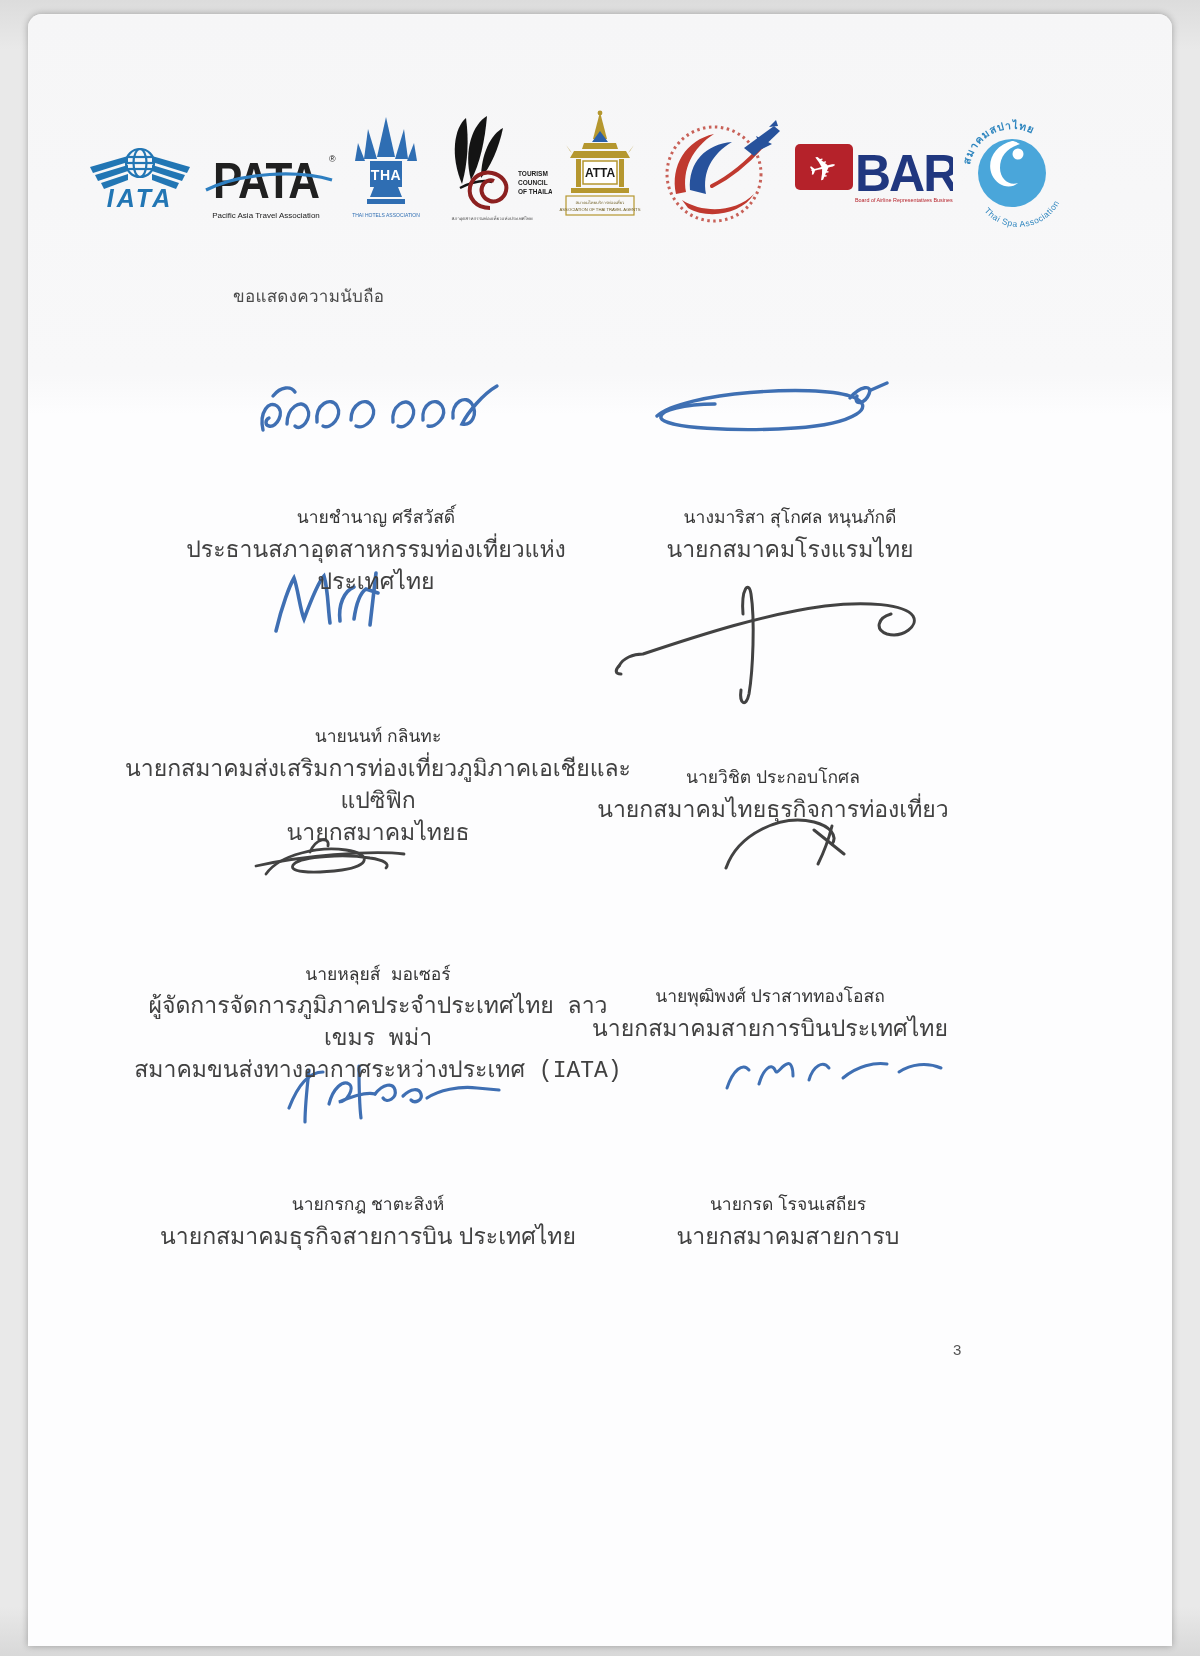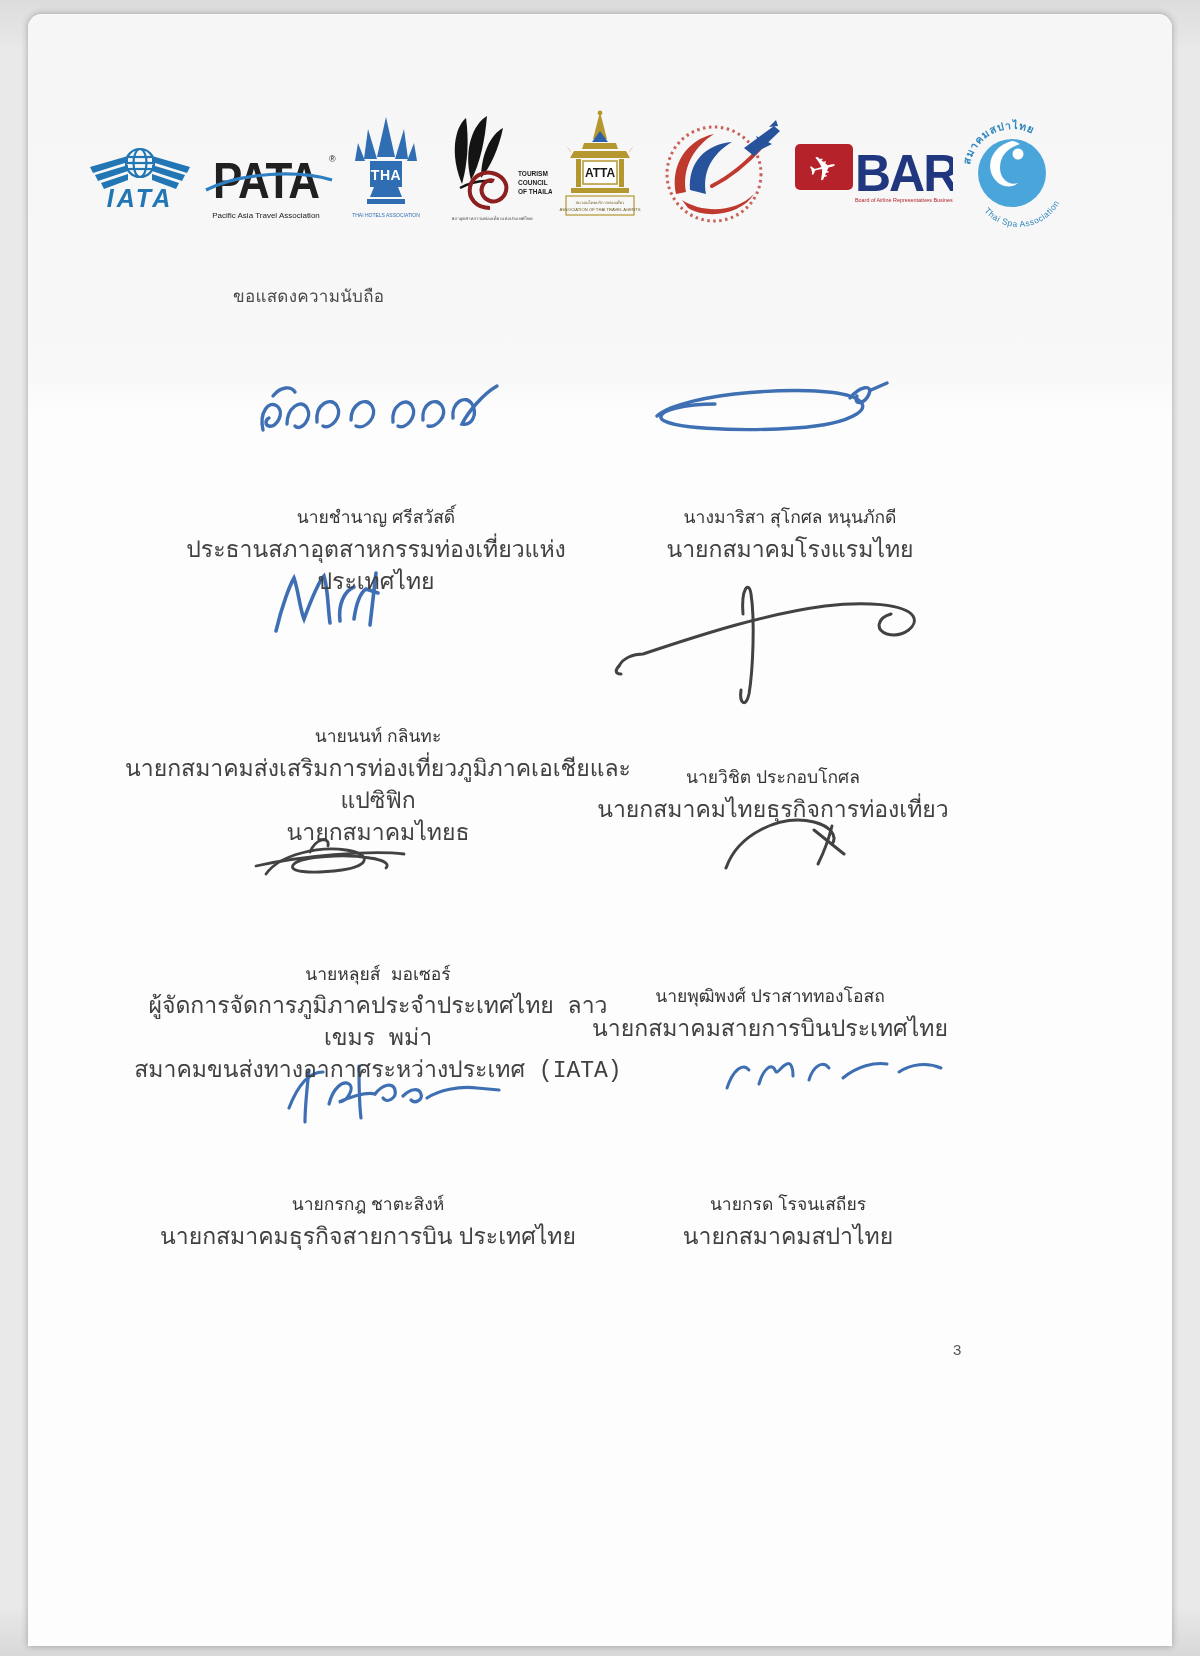--- a/index.html
+++ b/index.html
@@ -290,19 +290,19 @@
       <div class="title">นายกสมาคมสายการบินประเทศไทย</div>
     </div>
 
     <div class="caption" style="left:120px;top:1174px;width:440px;">
       <div class="name">นายกรกฎ ชาตะสิงห์</div>
       <div class="title">นายกสมาคมธุรกิจสายการบิน ประเทศไทย</div>
     </div>
 
     <div class="caption" style="left:560px;top:1174px;width:400px;">
       <div class="name">นายกรด โรจนเสถียร</div>
-      <div class="title">นายกสมาคมสปาไทย</div>
+      <div class="title">นายกสมาคมสายการบ</div>
     </div>
 
     <div class="page-number">3</div>
 
   </div>
 </div>
 
 </body></html>

